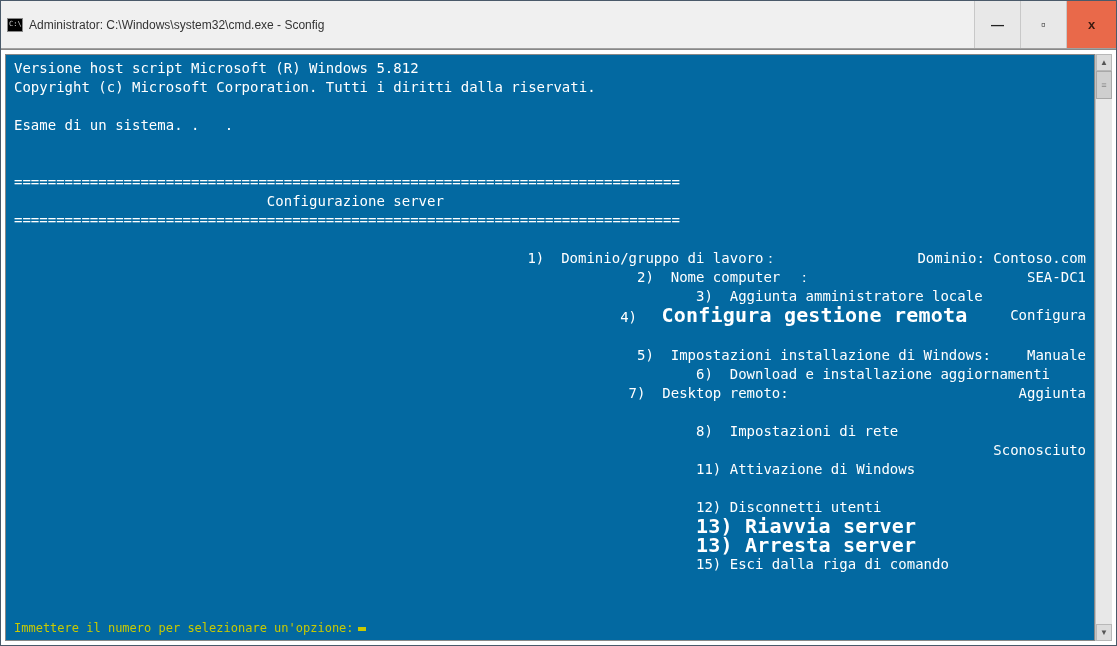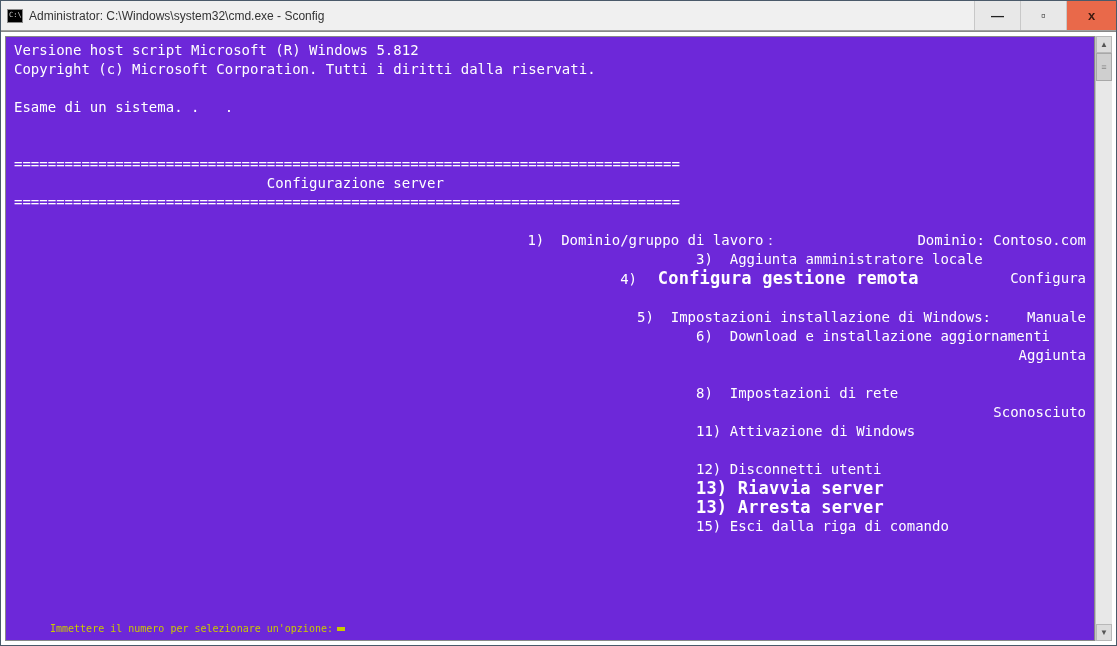--- a/index.html
+++ b/index.html
@@ -14,21 +14,21 @@
     }
     .window {
       width: 1117px;
       height: 646px;
       border: 1px solid #4a5a6a;
       background: #fff;
       display: flex;
       flex-direction: column;
     }
     .titlebar {
-      height: 30px;
+      height: 48px;
       background: #f0f0f0;
       border-bottom: 1px solid #a0a0a0;
       display: flex;
       align-items: center;
     }
     .titlebar-icon {
       width: 16px;
       height: 14px;
       margin-left: 6px;
       margin-right: 6px;
@@ -77,21 +77,21 @@
     }
     .window-body {
       flex: 1;
       display: flex;
       position: relative;
       border-top: 1px solid #888;
       padding: 4px;
     }
     .console {
       flex: 1;
-      background: #6d28d9;
+      background: #0369a1;
       color: #fff;
       font-family: "Lucida Console", Consolas, monospace;
       font-size: 14px;
       line-height: 19px;
       padding: 4px 8px;
       overflow: hidden;
       position: relative;
       border: 1px solid #888;
     }
     .console .row {
@@ -108,34 +108,33 @@
     }
     .divider-line {
       white-space: pre;
       overflow: hidden;
     }
     .header-line {
       white-space: pre;
     }
     .bold-item {
       font-weight: 700;
-      font-size: 17px;
+      font-size: 20px;
       line-height: 19px;
       letter-spacing: 0.2px;
     }
     .prompt-line {
       position: absolute;
       left: 8px;
       right: 8px;
       bottom: 2px;
       color: #c9c900;
-      font-size: 10px;
-      display: flex;
-      align-items: center;
-      margin-left: 36px;
+      font-size: 12px;
+      display: flex;
+      align-items: center;
     }
     .cursor-block {
       display: inline-block;
       width: 8px;
       height: 4px;
       background: #c9c900;
       margin-left: 4px;
       vertical-align: bottom;
     }
     .scrollbar {
@@ -204,35 +203,40 @@
       <div class="divider-line">===============================================================================</div>
       <div class="header-line">                              Configurazione server</div>
       <div class="divider-line">===============================================================================</div>
       <div class="header-line">&nbsp;</div>
 
       <div class="row">
         <span class="col-left"><span>1)</span><span>  Dominio/gruppo di lavoro：</span></span>
         <span class="col-right">Dominio: Contoso.com</span>
       </div>
       <div class="row">
+        <span class="col-left"><span>2)</span><span>  Nome computer  ：</span></span>
+        <span class="col-right">SEA-DC1</span>
+      </div>
+      <div class="row">
         <span class="col-left"><span>3)</span><span>  Aggiunta amministratore locale</span></span>
       </div>
       <div class="row">
         <span class="col-left"><span>4)</span><span class="bold-item">  Configura gestione remota</span></span>
         <span class="col-right">Configura</span>
       </div>
       <div class="header-line">&nbsp;</div>
       <div class="row">
         <span class="col-left"><span>5)</span><span>  Impostazioni installazione di Windows:</span></span>
         <span class="col-right">Manuale</span>
       </div>
       <div class="row">
         <span class="col-left"><span>6)</span><span>  Download e installazione aggiornamenti</span></span>
       </div>
       <div class="row">
+        <span class="col-left"><span>7)</span><span>  Desktop remoto:</span></span>
         <span class="col-right">Aggiunta</span>
       </div>
       <div class="header-line">&nbsp;</div>
       <div class="row">
         <span class="col-left"><span>8)</span><span>  Impostazioni di rete</span></span>
       </div>
       <div class="row">
         <span class="col-right">Sconosciuto</span>
       </div>
       <div class="row">

